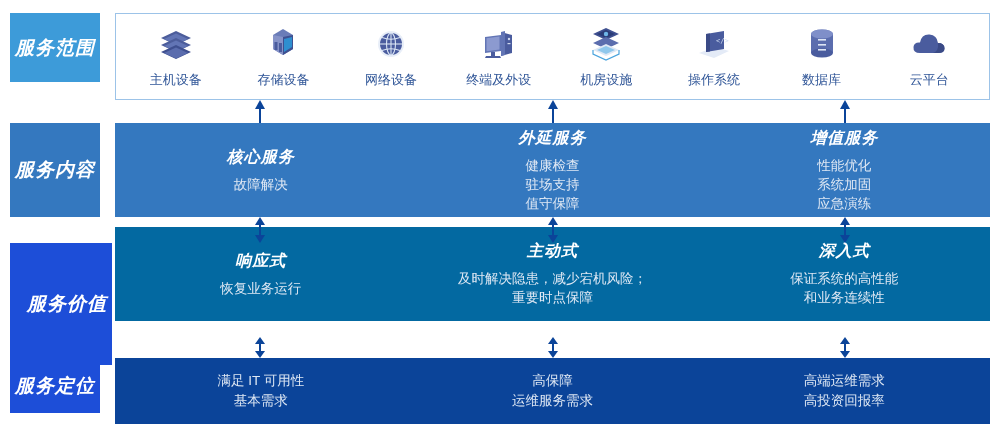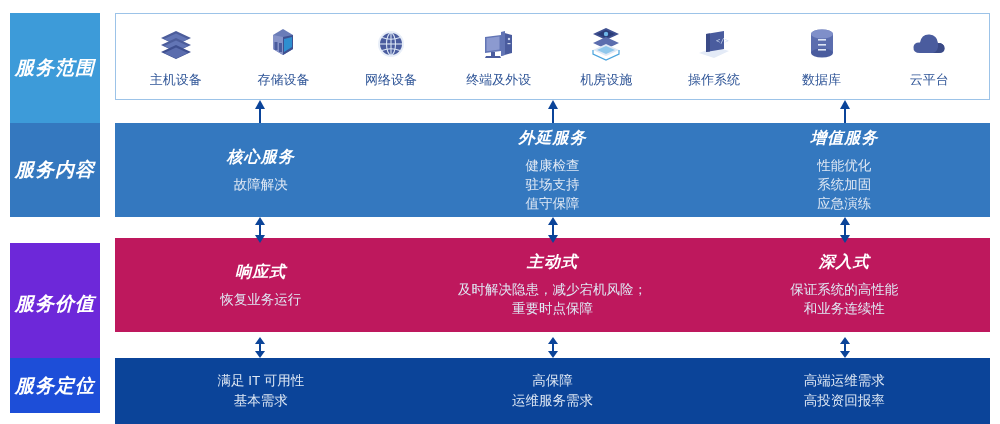--- a/index.html
+++ b/index.html
@@ -5,30 +5,30 @@
   html,body{margin:0;padding:0;}
   body{width:1000px;height:424px;background:#ffffff;
        font-family:"Liberation Sans","DejaVu Sans",sans-serif;overflow:hidden;}
   .stage{position:relative;width:1000px;height:424px;}
 
   
   .label-chip{position:absolute;left:10px;width:90px;
               display:flex;align-items:center;justify-content:center;
               color:#fff;font-size:19px;font-weight:700;font-style:italic;
               letter-spacing:1px;}
-  .lc1{top:13px;height:110px;background:#3d9bd9;}
+  .lc1{top:13px;height:69px;background:#3d9bd9;}
   .lc2{top:123px;height:94px;background:#3478bf;}
-  .lc3{top:243px;height:122px;background:#6d28d9;}
+  .lc3{top:243px;height:122px;background:#1d4ed8;padding-left:12px;}
   .lc4{top:358px;height:55px;background:#1d4ed8;}
 
   
   .panel{position:absolute;left:115px;width:875px;box-sizing:border-box;}
   .p1{top:13px;height:87px;background:#ffffff;border:1px solid #9cc3e8;}
   .p2{top:123px;height:94px;background:#3478bf;}
-  .p3{top:238px;height:94px;background:#be185d;}
+  .p3{top:227px;height:94px;background:#0369a1;}
   .p4{top:358px;height:66px;background:#0b4499;}
 
   
   .icon-row{display:flex;height:100%;align-items:center;padding:0 6px;}
   .icon-cell{flex:1;display:flex;flex-direction:column;align-items:center;
              justify-content:center;gap:6px;}
   .icon-glyph{height:40px;display:flex;align-items:flex-end;justify-content:center;}
   .icon-cap{font-size:13px;color:#2f5597;white-space:nowrap;}
 
   

